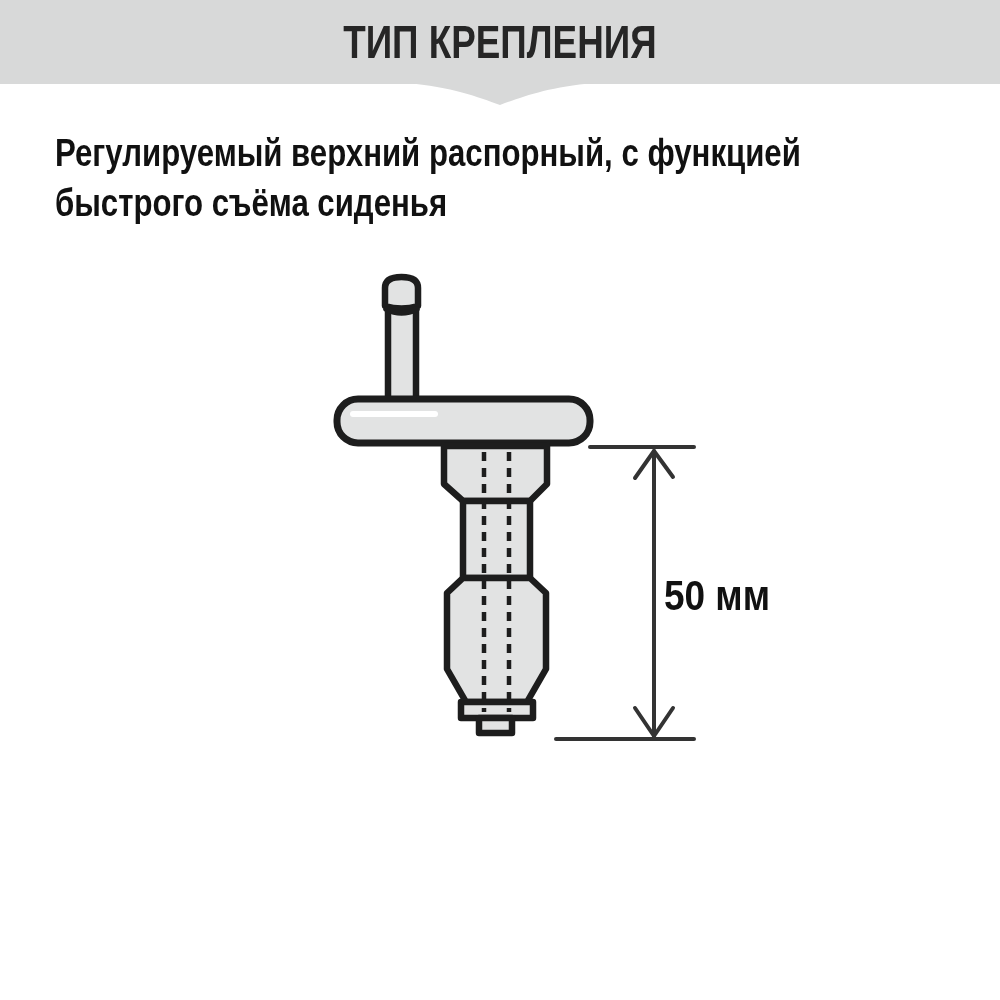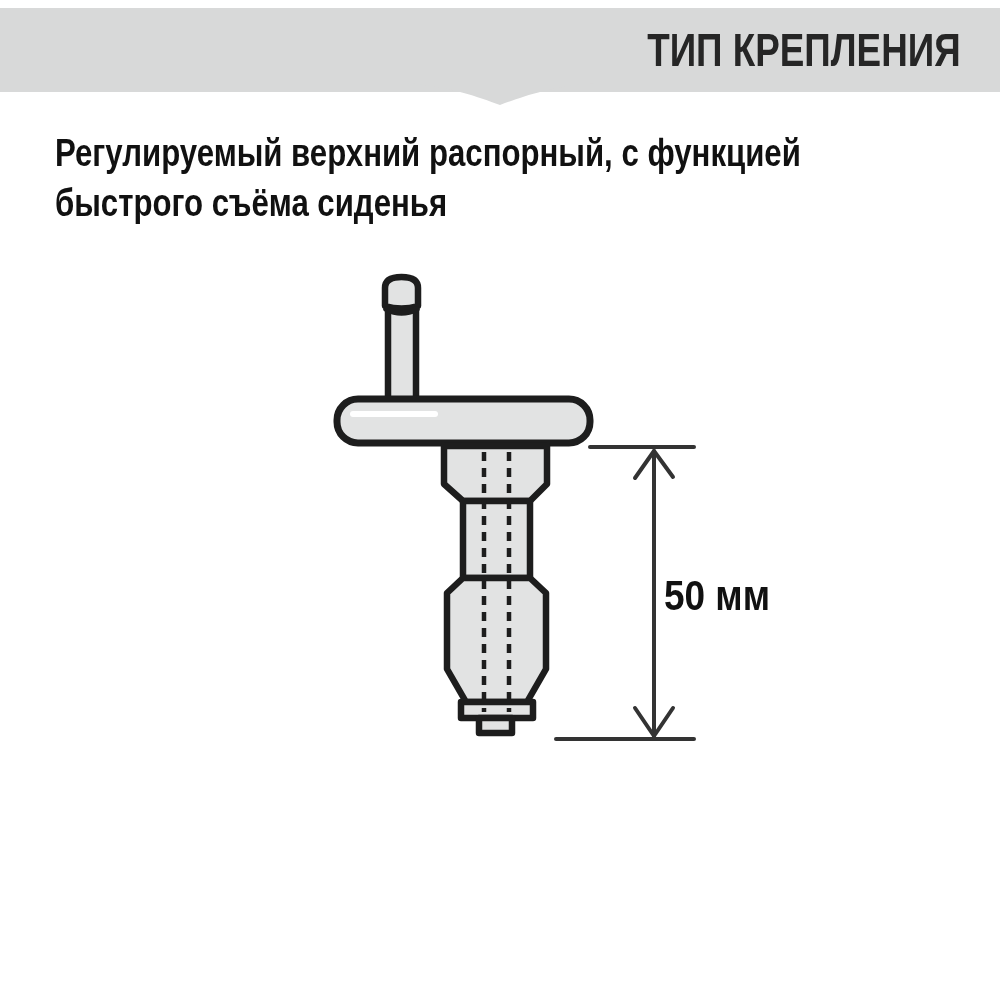--- a/index.html
+++ b/index.html
@@ -2,23 +2,23 @@
 <html lang="ru" style="--page-bg: #ffffff; --banner-bg: #d8d9d9; --title-text: #262626; --body-text: #111111; --part-fill: #e2e3e3; --part-outline: #1d1d1d; --plate-highlight: #ffffff; --dimension-line: #333333;"><head>
 <meta charset="utf-8">
 <style>
   html,body{margin:0;padding:0;}
   body{
     width:1000px;height:1000px;position:relative;overflow:hidden;
     background:var(--page-bg,#fff);
     font-family:"Liberation Sans",sans-serif;
   }
   .banner{
-    position:absolute;left:0;top:8px;width:1000px;height:84px;
+    position:absolute;left:0;top:0;width:1000px;height:84px;
     background:var(--banner-bg,#d8d9d9);
-    display:flex;align-items:center;justify-content:flex-end;
+    display:flex;align-items:center;justify-content:center;
   }
   .banner h1{
     margin:0;font-size:46px;font-weight:bold;color:var(--title-text,#262626);
     letter-spacing:0px;transform:scaleX(.8);transform-origin:center;
     white-space:nowrap;
   }
   .notch{position:absolute;left:0;top:83px;width:1000px;height:24px;display:block;}
   .notch path{fill:var(--banner-bg,#d8d9d9);}
   .description{
     position:absolute;left:55px;top:128px;width:980px;

